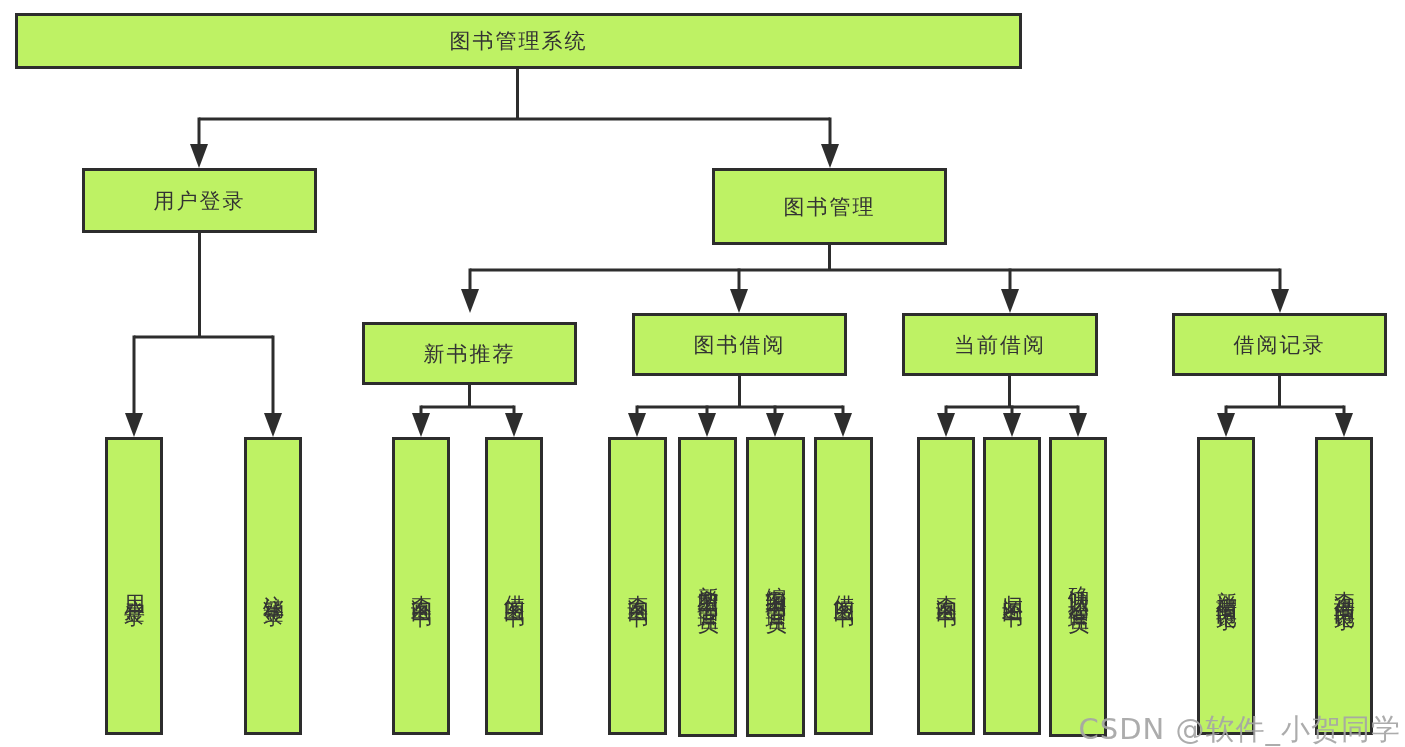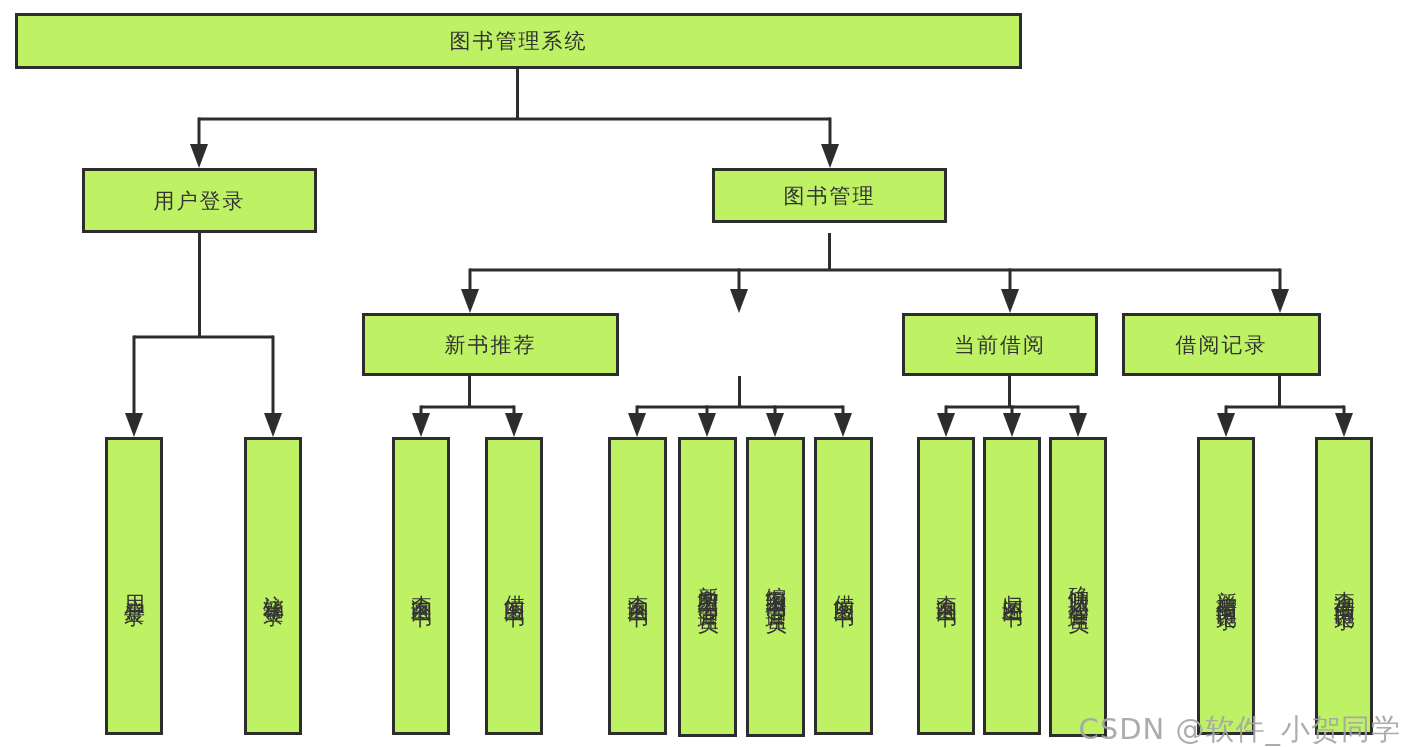--- a/index.html
+++ b/index.html
@@ -95,31 +95,34 @@
     </g>
   </svg>
 
   <div class="box" style="left:15px;top:13px;width:1007px;height:56px">
     <span class="lbl">图书管理系统</span>
   </div>
 
   <div class="box" style="left:82px;top:168px;width:235px;height:65px">
     <span class="lbl">用户登录</span>
   </div>
-  <div class="box" style="left:712px;top:168px;width:235px;height:55px">
+  <div class="box" style="left:712px;top:168px;width:235px;height:77px">
     <span class="lbl">图书管理</span>
   </div>
 
-  <div class="box" style="left:362px;top:313px;width:257px;height:63px">
+  <div class="box" style="left:362px;top:322px;width:215px;height:63px">
     <span class="lbl">新书推荐</span>
+  </div>
+  <div class="box" style="left:632px;top:313px;width:215px;height:63px">
+    <span class="lbl">图书借阅</span>
   </div>
   <div class="box" style="left:902px;top:313px;width:196px;height:63px">
     <span class="lbl">当前借阅</span>
   </div>
-  <div class="box" style="left:1122px;top:313px;width:199px;height:63px">
+  <div class="box" style="left:1172px;top:313px;width:215px;height:63px">
     <span class="lbl">借阅记录</span>
   </div>
 
   <div class="box vbox" style="left:105px;top:437px;width:58px;height:298px">
     <span class="lbl">用户登录</span>
   </div>
   <div class="box vbox" style="left:244px;top:437px;width:58px;height:298px">
     <span class="lbl">注销登录</span>
   </div>
 

